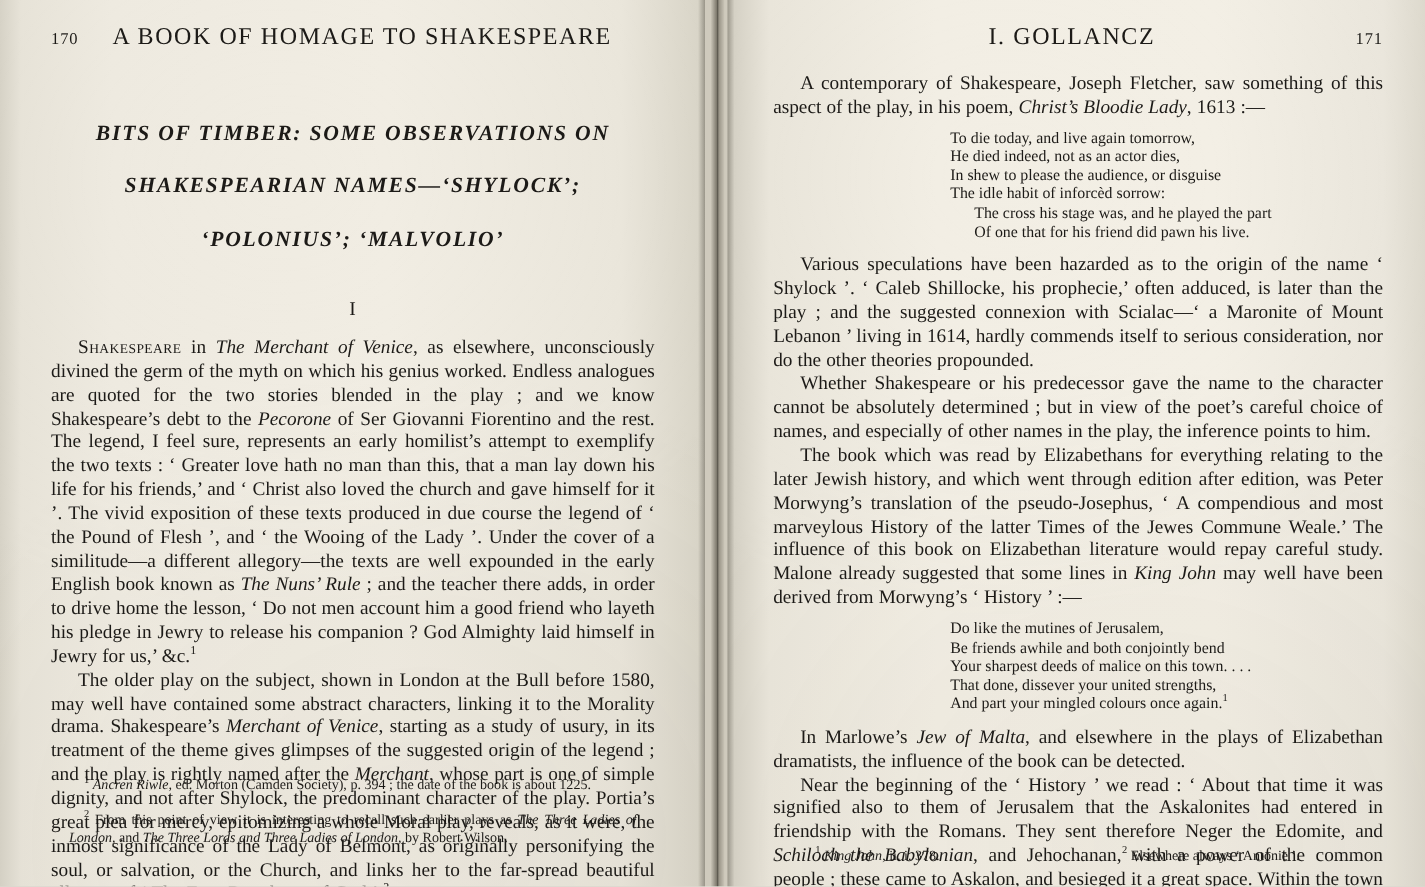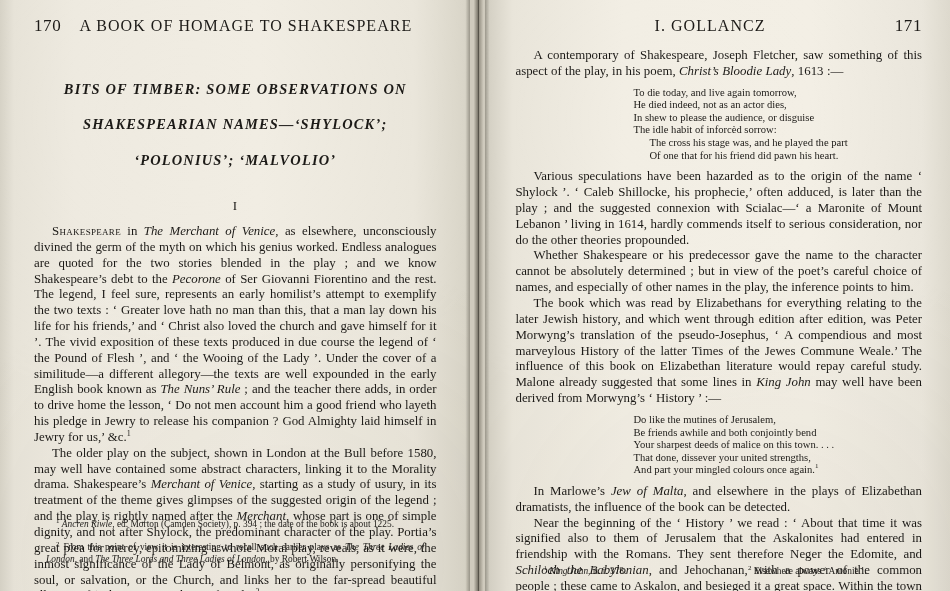--- a/index.html
+++ b/index.html
@@ -31,21 +31,21 @@
   .gutter{position:absolute;left:474px;top:0;width:9px;height:591px;z-index:5;
     background:linear-gradient(90deg,rgba(90,85,70,.05),rgba(60,56,45,.55) 42%,rgba(45,42,34,.75) 50%,rgba(70,65,52,.40) 58%,rgba(120,114,96,.05));
     pointer-events:none;}
 
   .inner{position:relative;z-index:2;}
   .page.left .inner{padding:16px 34px 0 34px;}
   .page.right .inner{padding:16px 28px 0 30px;}
 
   
   .runhead{display:flex;align-items:baseline;height:22px;}
-  .runhead .folio{font-size:17px;letter-spacing:.6px;font-variant:small-caps;}
+  .runhead .folio{font-size:11px;letter-spacing:.6px;font-variant:small-caps;}
   .runhead .ttl{flex:1;text-align:center;font-size:16px;letter-spacing:1.05px;}
   .page.left .runhead .ttl{padding-right:6px;}
   .page.right .runhead .ttl{padding-left:10px;}
   .page.right .runhead{flex-direction:row;}
 
   
   .arttitle{margin:40px 0 0 0;text-align:center;font-style:italic;
     font-size:14.4px;letter-spacing:1.2px;line-height:1.62;}
   .arttitle .l2{display:block;margin-top:12px;}
   .sect{text-align:center;font-size:13px;margin:26px 0 10px 0;letter-spacing:.5px;}
@@ -122,21 +122,21 @@
       </div>
 
       <p class="body" style="margin-top:10px;"><span>A contemporary of Shakespeare, Joseph Fletcher, saw something of this aspect of the play, in his poem, </span><i>Christ’s Bloodie Lady</i><span>, 1613 :—</span></p>
 
       <div class="verse" id="verse1">
           <div>To die today, and live again tomorrow,</div>
           <div>He died indeed, not as an actor dies,</div>
           <div>In shew to please the audience, or disguise</div>
           <div>The idle habit of inforcèd sorrow:</div>
           <div class="ind">The cross his stage was, and he played the part</div>
-          <div class="ind">Of one that for his friend did pawn his heart.</div>
+          <div class="ind">Of one that for his friend did pawn his live.</div>
         </div>
 
       <p class="body cont">Various speculations have been hazarded as to the origin of the name ‘ Shylock ’.  ‘ Caleb Shillocke, his prophecie,’ often adduced, is later than the play ;  and the suggested connexion with Scialac—‘ a Maronite of Mount Lebanon ’ living in 1614, hardly commends itself to serious consideration, nor do the other theories propounded.</p>
       <p class="body cont">Whether Shakespeare or his predecessor gave the name to the character cannot be absolutely determined ;  but in view of the poet’s careful choice of names, and especially of other names in the play, the inference points to him.</p>
 
       <p class="body cont"><span>The book which was read by Elizabethans for everything relating to the later Jewish history, and which went through edition after edition, was Peter Morwyng’s translation of the pseudo-Josephus, ‘ A compendious and most marveylous History of the latter Times of the Jewes Commune Weale.’  The influence of this book on Elizabethan literature would repay careful study.  Malone already suggested that some lines in </span><i>King John</i><span> may well have been derived from Morwyng’s ‘ History ’ :—</span></p>
 
       <div class="verse" id="verse2">
           <div>Do like the mutines of Jerusalem,</div>
           <div>Be friends awhile and both conjointly bend</div>

